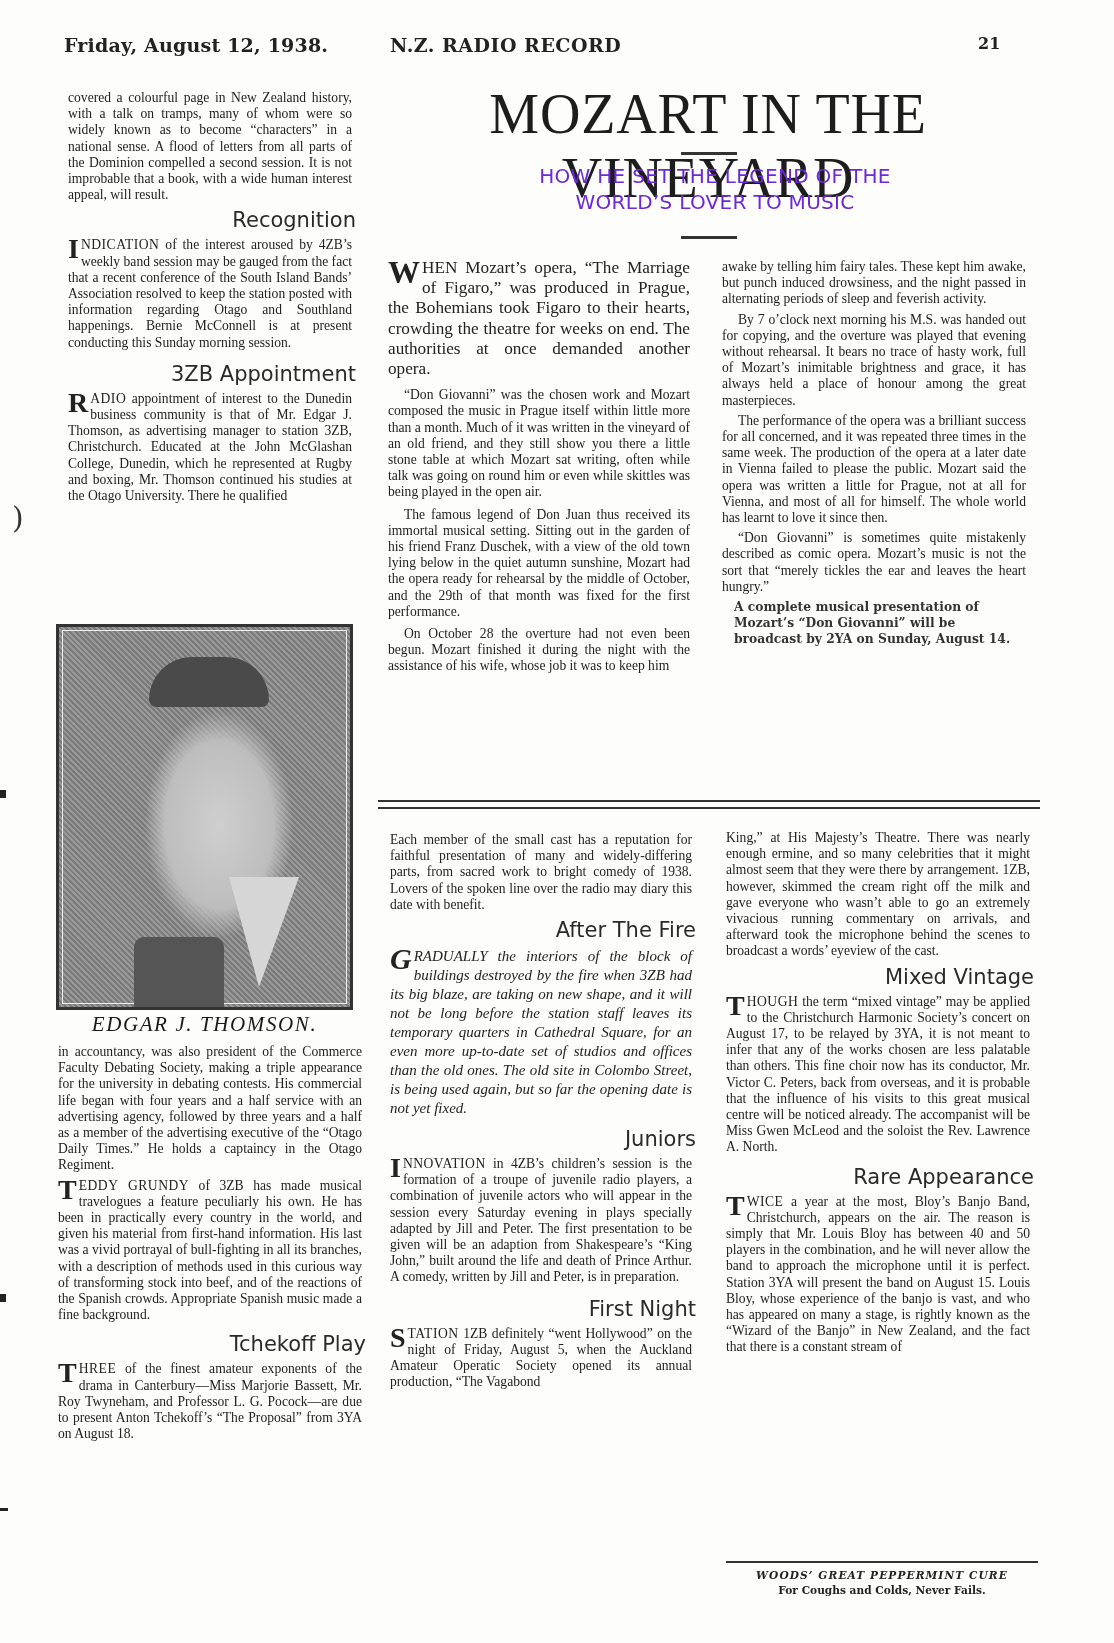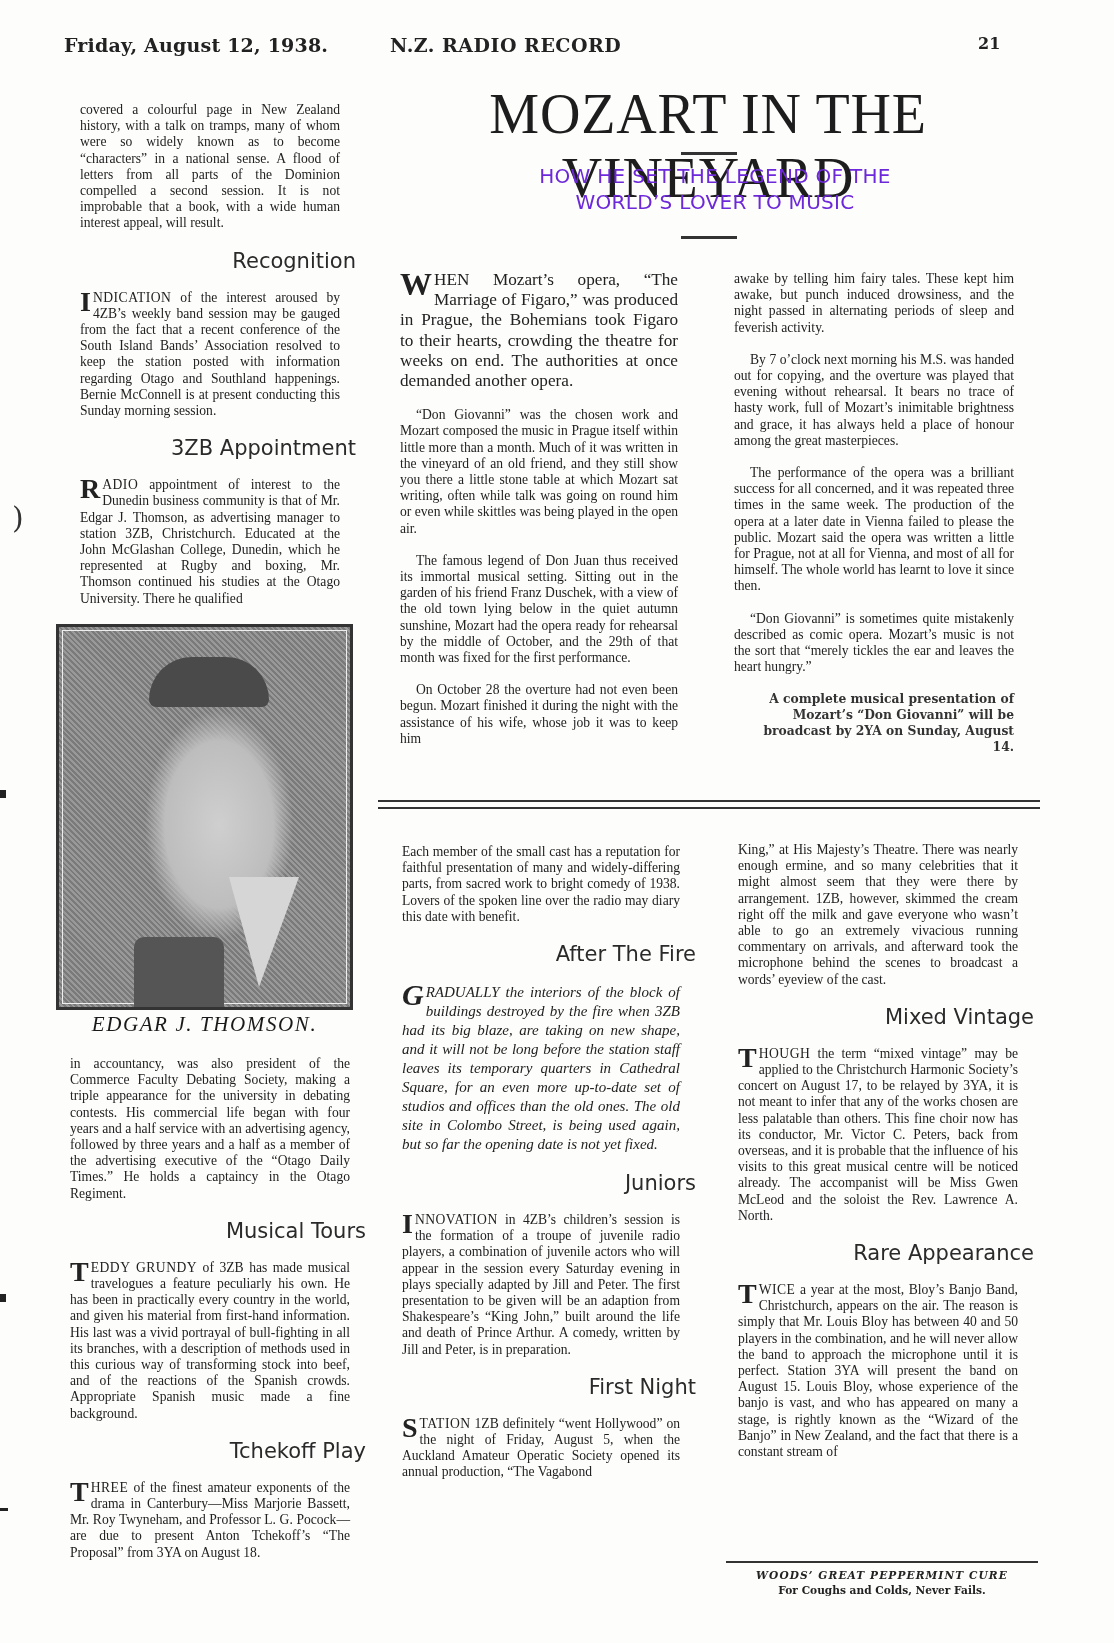--- a/index.html
+++ b/index.html
@@ -5,21 +5,21 @@
   html, body { margin: 0; padding: 0; background: #ffffff; }
   body { width: 1114px; height: 1643px; position: relative; overflow: hidden; color: #1a1a1a; }
   .page { position: absolute; left: 0; top: 0; width: 1114px; height: 1643px; background: #fdfdfc; }
 
   .masthead { position: absolute; top: 34px; left: 0; width: 1114px; height: 30px; font-family: "DejaVu Serif", serif; font-weight: bold; font-size: 19px; color: #222; }
   .mh-date { position: absolute; left: 64px; top: 0; letter-spacing: 0.2px; }
   .mh-title { position: absolute; left: 390px; top: 0; letter-spacing: 0.5px; }
   .mh-page { position: absolute; left: 978px; top: 0; font-size: 16px; }
 
   .col { position: absolute; font-family: "Liberation Serif", serif; font-size: 13.6px; line-height: 16.2px; text-align: justify; color: #222; }
-  .col p { margin: 16px; }
+  .col p { margin: 4px; }
   .indent { text-indent: 16px; }
 
   .subhead { font-family: "DejaVu Sans", sans-serif; font-weight: normal; text-align: right; color: #2a2a2a; font-size: 21px; line-height: 26px; margin: 4px 0 3px 0; }
 
   .dropcap { font-size: 28px; line-height: 20px; float: left; margin: 2px 2px 0 0; font-weight: bold; }
   .sc { letter-spacing: 0.5px; }
 
   
   .headline { position: absolute; left: 378px; top: 82px; width: 660px; text-align: center; font-family: "Liberation Serif", serif; font-size: 56px; letter-spacing: 0.8px; color: #1d1d1d; }
   .deck-rule { position: absolute; height: 3px; background: #333; width: 56px; }
@@ -30,21 +30,21 @@
   .photo { position: absolute; left: 56px; top: 624px; width: 297px; height: 386px; border: 3px solid #333; box-sizing: border-box;
     background: radial-gradient(ellipse 34% 40% at 55% 52%, #cfcfcf 0%, #bdbdbd 55%, rgba(0,0,0,0) 75%), repeating-linear-gradient(45deg, #7a7a7a 0 2px, #999 2px 4px); }
   .photo-inner-border { position: absolute; inset: 3px; border: 1px solid #eee; }
   .photo-collar { position: absolute; left: 170px; top: 250px; width: 0; height: 0; border-left: 30px solid transparent; border-right: 40px solid transparent; border-top: 110px solid #d6d6d6; }
   .photo-tie { position: absolute; left: 75px; top: 310px; width: 90px; height: 70px; background: #555; border-radius: 10px 10px 0 0; }
   .photo-hair { position: absolute; left: 90px; top: 30px; width: 120px; height: 50px; background: #4a4a4a; border-radius: 60px 60px 10px 10px; }
   .caption { position: absolute; left: 56px; top: 1012px; width: 297px; text-align: center; font-family: "Liberation Serif", serif; font-style: italic; font-size: 21px; letter-spacing: 1.6px; }
 
   .h-rule { position: absolute; left: 378px; top: 800px; width: 662px; height: 5px; border-top: 2px solid #333; border-bottom: 2px solid #333; }
 
-  .note { font-family: "DejaVu Serif", serif; font-weight: bold; font-size: 12.3px; line-height: 16px; color: #333; padding-left: 12px; text-align: right; margin-top: 10px; }
+  .note { font-family: "DejaVu Serif", serif; font-weight: bold; font-size: 12.3px; line-height: 16px; color: #333; padding-left: 12px; text-align: left; margin-top: 10px; }
 
   .italic-body { font-style: italic; font-size: 15px; line-height: 19px; }
 
   .ad-rule { position: absolute; left: 726px; top: 1561px; width: 312px; height: 2px; background: #333; }
   .ad { position: absolute; left: 726px; top: 1568px; width: 312px; text-align: center; font-family: "DejaVu Serif", serif; font-weight: bold; font-size: 10.6px; line-height: 15px; color: #222; }
   .ad .l1 { letter-spacing: 1.1px; font-style: italic; }
 
   .margin-mark { position: absolute; font-family: "DejaVu Serif", serif; color: #333; }
 </style>
 </head>
@@ -72,21 +72,20 @@
     <div class="photo-inner-border"></div>
     <div class="photo-hair"></div>
     <div class="photo-tie"></div>
     <div class="photo-collar"></div>
   </div>
   <div class="caption">EDGAR J. THOMSON.</div>
 
   <div class="col" style="left:54px; top:1040px; width:312px;">
     <p>in accountancy, was also president of the Commerce Faculty Debating Society, making a triple appearance for the university in debating contests. His commercial life began with four years and a half service with an advertising agency, followed by three years and a half as a member of the advertising executive of the “Otago Daily Times.” He holds a captaincy in the Otago Regiment.</p>
 
-    <div class="subhead">Musical Tours</div>
     <p><span class="dropcap">T</span><span class="sc">EDDY GRUNDY</span><span> of 3ZB has made musical travelogues a feature peculiarly his own. He has been in practically every country in the world, and given his material from first-hand information. His last was a vivid portrayal of bull-fighting in all its branches, with a description of methods used in this curious way of transforming stock into beef, and of the reactions of the Spanish crowds. Appropriate Spanish music made a fine background.</span></p>
 
     <div class="subhead" style="margin-top:8px;">Tchekoff Play</div>
     <p><span class="dropcap">T</span><span class="sc">HREE</span><span> of the finest amateur exponents of the drama in Canterbury—Miss Marjorie Bassett, Mr. Roy Twyneham, and Professor L. G. Pocock—are due to present Anton Tchekoff’s “The Proposal” from 3YA on August 18.</span></p>
   </div>
 
   <div class="headline">MOZART IN THE VINEYARD</div>
   <div class="deck-rule" style="left:681px; top:152px;"></div>
   <div class="deck">
     <div>HOW HE SET THE LEGEND OF THE</div>

